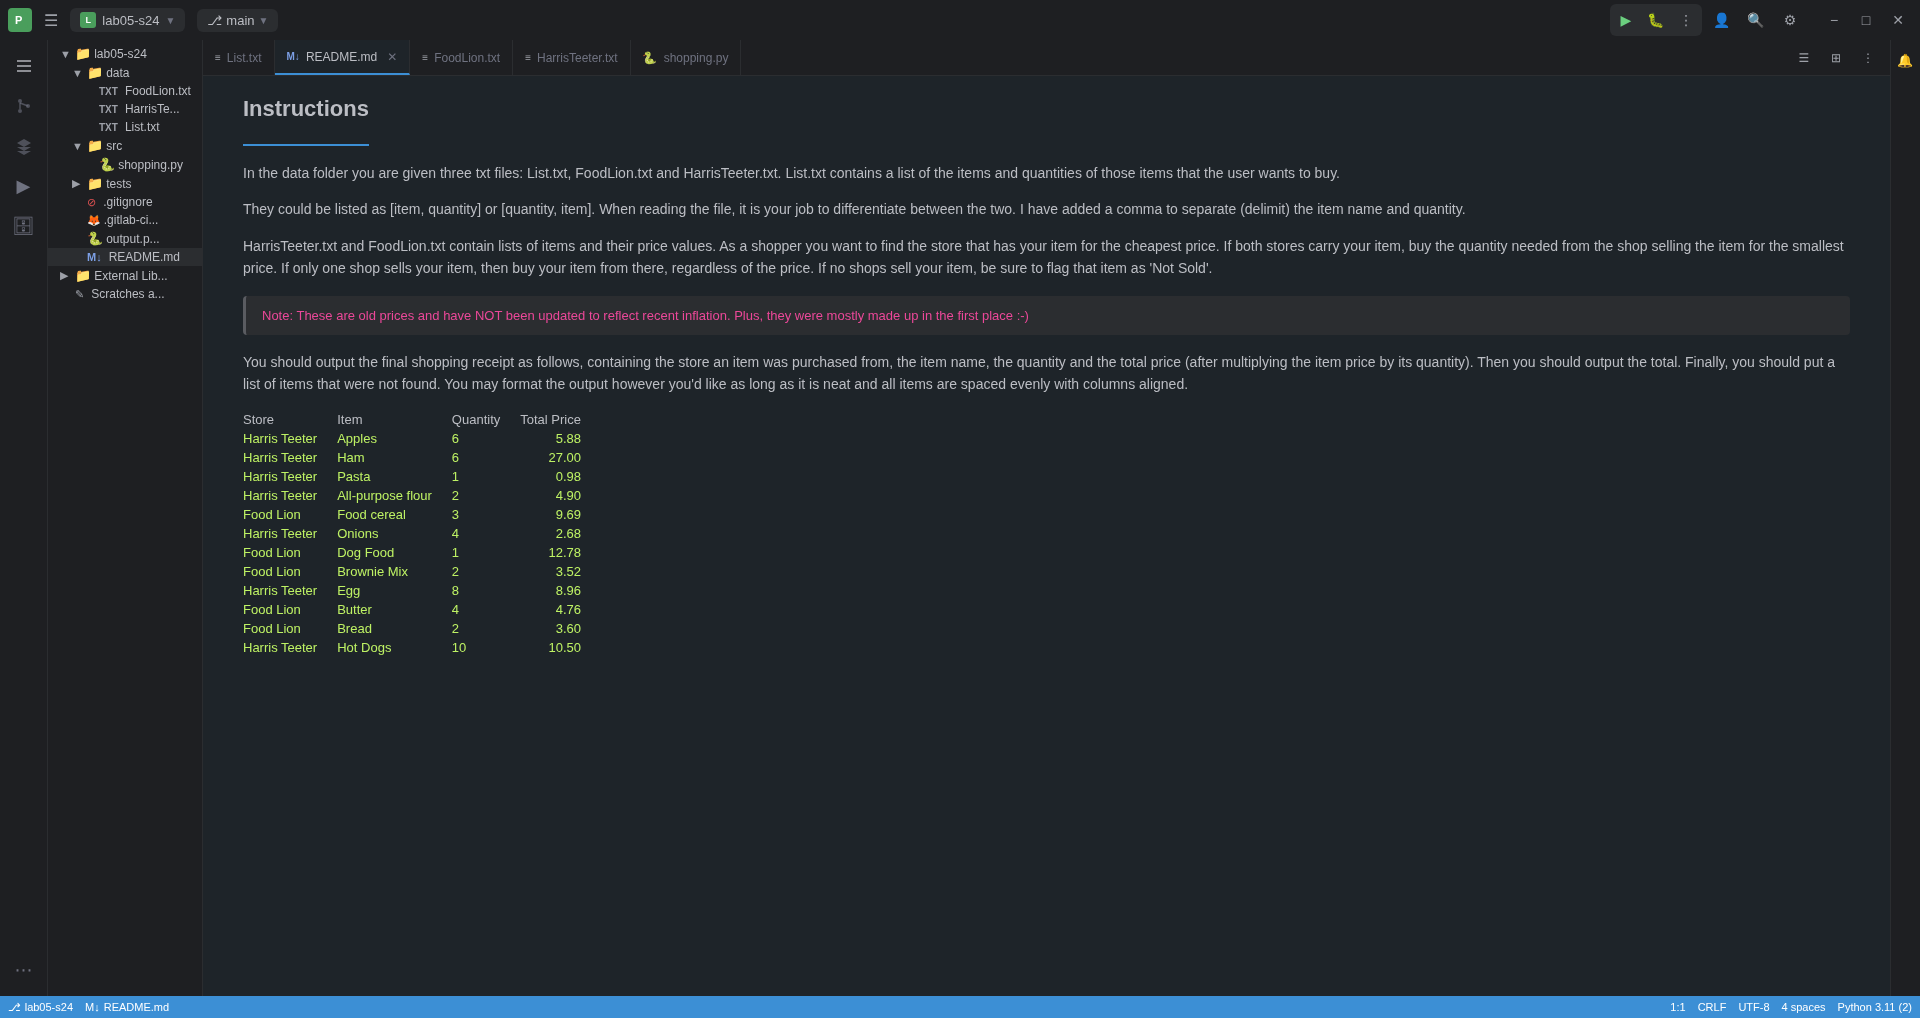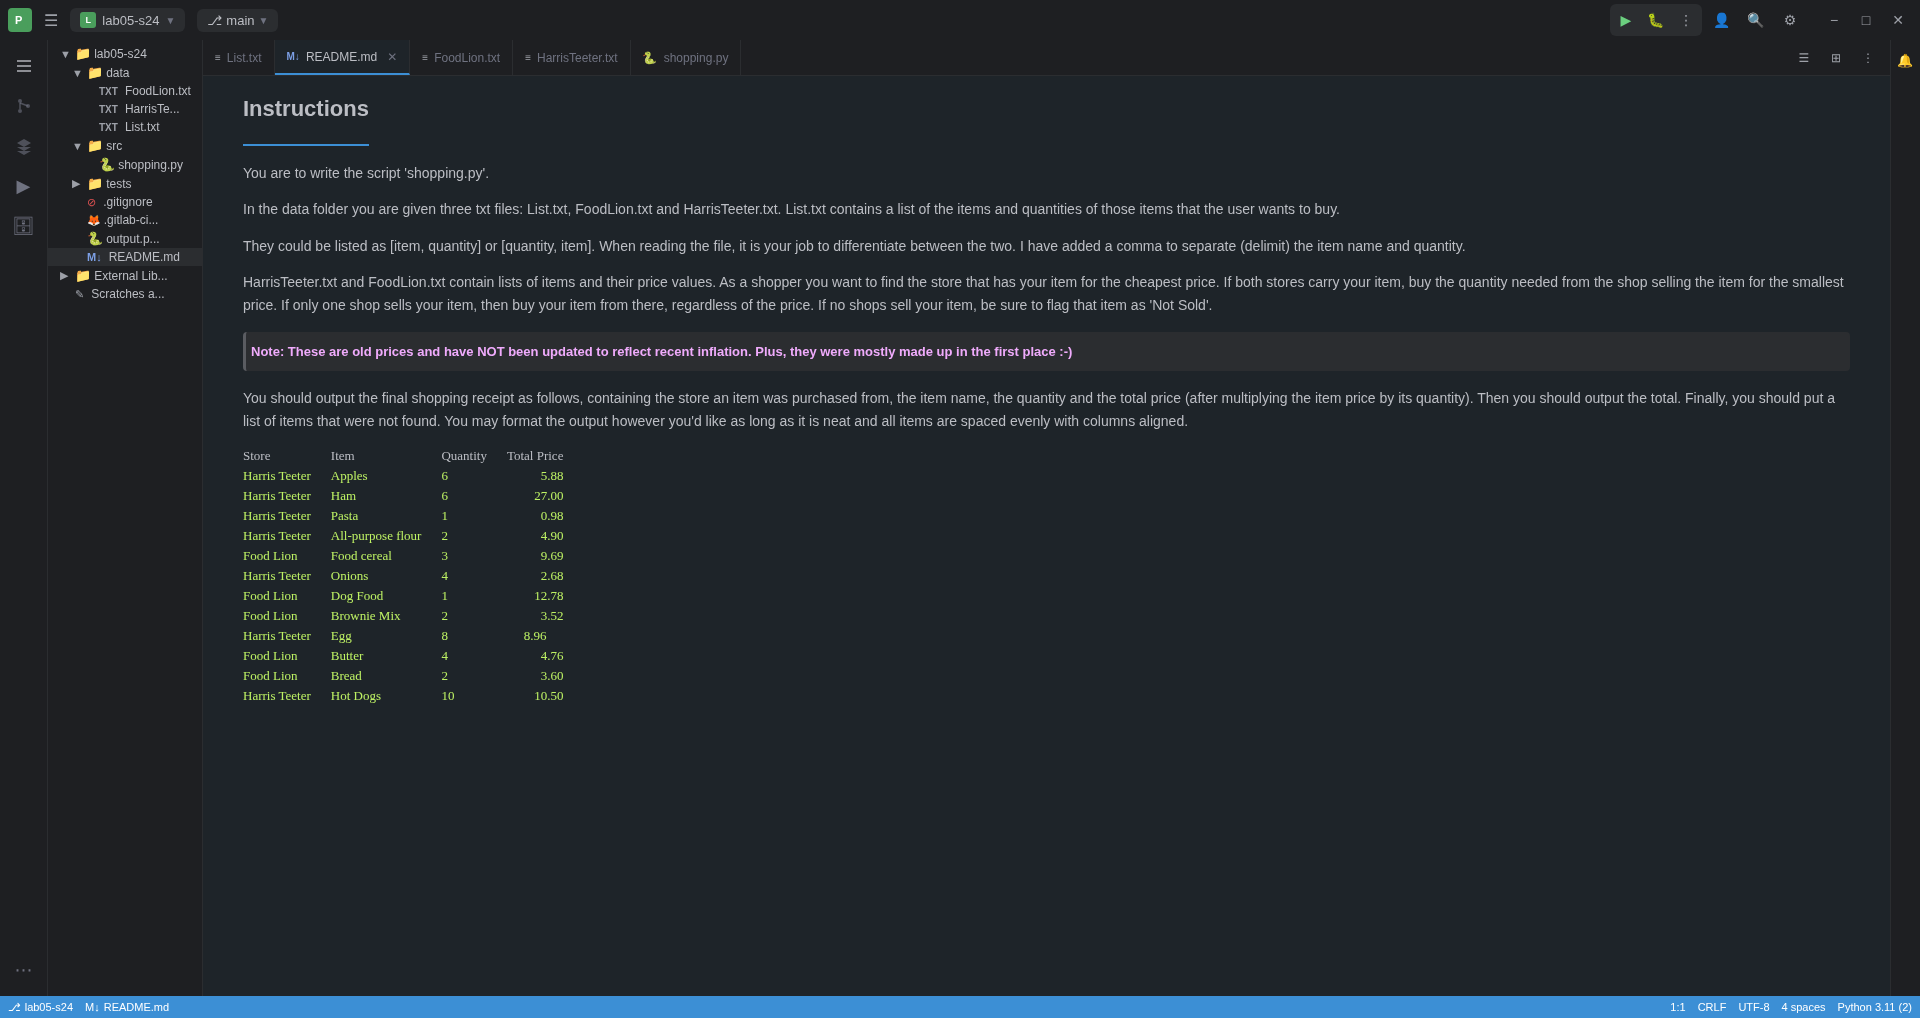--- a/index.html
+++ b/index.html
@@ -50,22 +50,22 @@
     .tab { display: flex; align-items: center; gap: 6px; padding: 0 12px; cursor: pointer; white-space: nowrap; border-right: 1px solid #2b2d30; font-size: 12px; color: #6f7280; position: relative; flex-shrink: 0; }
     .tab.active { color: #bcbec4; background: #1e2429; border-bottom: 2px solid #3c8fd5; }
     .tab-close { color: #6f7280; font-size: 12px; margin-left: 4px; }
     .tab-actions { display: flex; align-items: center; gap: 4px; margin-left: auto; padding: 0 8px; }
 
     
     .editor-content { flex: 1; overflow-y: auto; background: #1e2429; padding: 20px 40px 20px 40px; }
     .md-h1 { font-size: 22px; color: #bcbec4; font-weight: 600; margin-bottom: 16px; border-bottom: 2px solid #3c8fd5; padding-bottom: 22px; display: inline-block; }
     .md-p { color: #bcbec4; font-size: 14px; line-height: 1.6; margin-bottom: 14px; }
     .md-p em { font-style: italic; color: #9da0a8; }
-    .note-block { background: #2b2d30; border-left: 3px solid #5a5c61; padding: 10px 5px; border-radius: 4px; margin: 16px 0; color: #f0abfc; font-size: 13px; line-height: 1.5; font-weight: bold; }
-    .receipt-table { margin: 12px 0; font-family: Liberation Serif, serif; font-size: 13px; }
+    .note-block { background: #2b2d30; border-left: 3px solid #5a5c61; padding: 10px 16px; border-radius: 4px; margin: 16px 0; color: #ec4899; font-size: 13px; line-height: 1.5; }
+    .receipt-table { margin: 12px 0; font-family: Liberation Sans, sans-serif; font-size: 13px; }
     .receipt-table table { border-collapse: collapse; }
     .receipt-table th { color: #bcbec4; text-align: left; padding: 2px 20px 2px 0; font-weight: normal; }
     .receipt-table td { color: #bef264; padding: 2px 20px 2px 0; }
     .receipt-table td:last-child, .receipt-table th:last-child { text-align: right; padding-right: 0; }
 
     
     .right-gutter { width: 30px; background: #1e1f22; border-left: 1px solid #2b2d30; display: flex; flex-direction: column; align-items: center; padding: 8px 0; gap: 4px; flex-shrink: 0; }
     .gutter-icon { width: 24px; height: 24px; display: flex; align-items: center; justify-content: center; color: #6f7280; cursor: pointer; font-size: 13px; }
 
     
@@ -265,21 +265,20 @@
         <div class="titlebar-icon-btn" style="font-size:12px;">☰</div>
         <div class="titlebar-icon-btn" style="font-size:12px;">⊞</div>
         <div class="titlebar-icon-btn" style="font-size:12px;">⋮</div>
       </div>
     </div>
 
     <div class="editor-content">
 
       <div class="md-h1">Instructions</div>
 
-      <p class="md-p">You are to write the script 'shopping.py'.</p>
       <p class="md-p">In the data folder you are given three txt files: List.txt, FoodLion.txt and HarrisTeeter.txt. List.txt contains a list of the items and quantities of those items that the user wants to buy.</p>
       <p class="md-p">They could be listed as [item, quantity] or [quantity, item]. When reading the file, it is your job to differentiate between the two. I have added a comma to separate (delimit) the item name and quantity.</p>
       <p class="md-p">HarrisTeeter.txt and FoodLion.txt contain lists of items and their price values. As a shopper you want to find the store that has your item for the cheapest price. If both stores carry your item, buy the quantity needed from the shop selling the item for the smallest price. If only one shop sells your item, then buy your item from there, regardless of the price. If no shops sell your item, be sure to flag that item as 'Not Sold'.</p>
 
       <div class="note-block">
         <span>Note: These are old prices and have NOT been updated to reflect recent inflation. Plus, they were mostly made up in the first place :-)</span>
       </div>
 
       <p class="md-p">You should output the final shopping receipt as follows, containing the store an item was purchased from, the item name, the quantity and the total price (after multiplying the item price by its quantity). Then you should output the total. Finally, you should put a list of items that were not found. You may format the output however you'd like as long as it is neat and all items are spaced evenly with columns aligned.</p>
 
@@ -339,21 +338,21 @@
               <tr>
                 <td>Food Lion</td>
                 <td>Brownie Mix</td>
                 <td>2</td>
                 <td style="text-align: right;">3.52</td>
               </tr>
               <tr>
                 <td>Harris Teeter</td>
                 <td>Egg</td>
                 <td>8</td>
-                <td style="text-align: center;">8.96</td>
+                <td style="text-align: right;">8.96</td>
               </tr>
               <tr>
                 <td>Food Lion</td>
                 <td>Butter</td>
                 <td>4</td>
                 <td style="text-align: right;">4.76</td>
               </tr>
               <tr>
                 <td>Food Lion</td>
                 <td>Bread</td>

